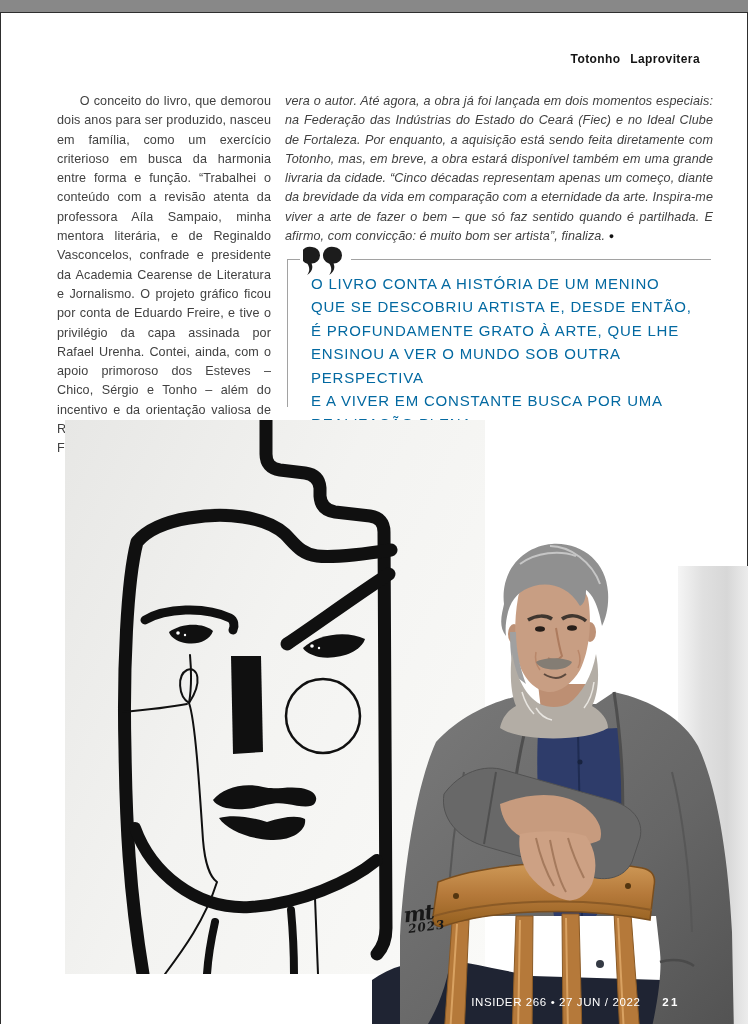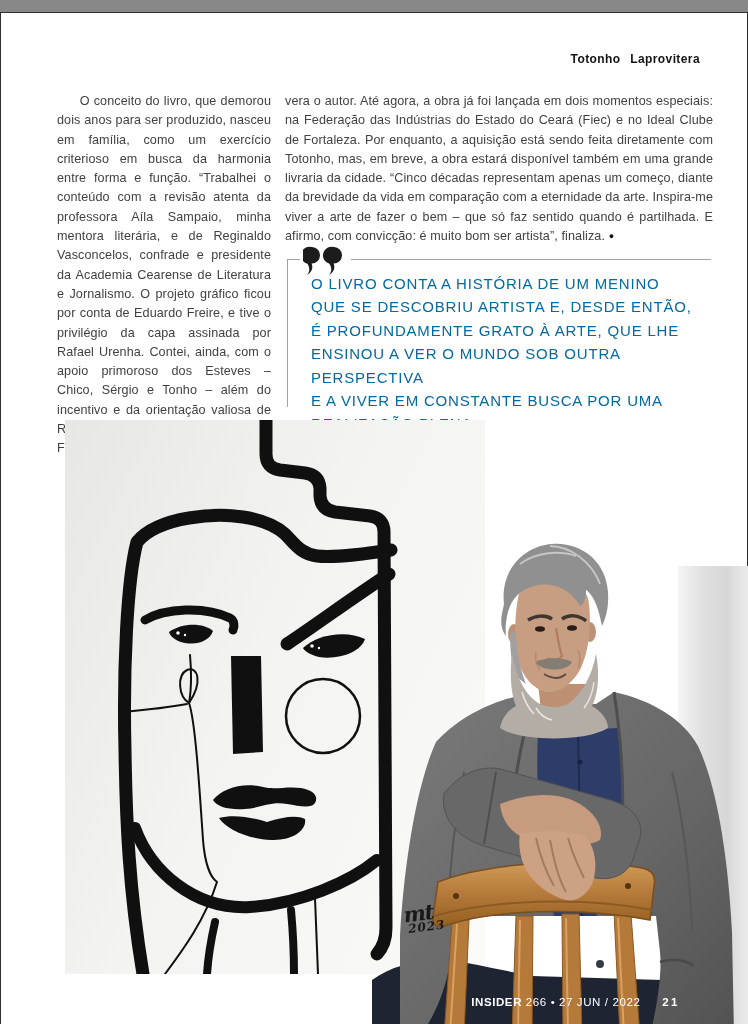--- a/index.html
+++ b/index.html
@@ -15,21 +15,21 @@
     font-size:12px;font-weight:bold;color:#141414;
     letter-spacing:.4px;word-spacing:6px;
   }
   
   .col{
     position:absolute;top:80px;
     font-size:12.6px;line-height:19.3px;color:#414141;
     text-align:justify;letter-spacing:.1px;
   }
   #col-left{left:57px;width:214px;text-indent:1.8em;}
-  #col-right{left:285px;width:428px;}
+  #col-right{left:285px;width:428px;font-style:italic;}
   .endmark{font-size:9px;letter-spacing:0;vertical-align:1px;color:#111;}
   
   #quote{position:absolute;left:287px;top:238px;width:426px;height:158px;}
   #quote .vline{position:absolute;left:0;top:9px;width:1px;height:148px;background:#a2a2a2;}
   #quote .hline-l{position:absolute;left:0;top:9px;width:13px;height:1px;background:#a2a2a2;}
   #quote .hline-r{position:absolute;left:64px;top:9px;width:360px;height:1px;background:#a2a2a2;}
   #quote .marks{position:absolute;left:16px;top:-4px;}
   #quote-text{
     position:absolute;left:24px;top:22px;width:392px;
     font-size:15px;line-height:23.4px;color:#0369a1;
@@ -47,21 +47,21 @@
   }
   #signature .sig-m{font-size:21px;font-weight:bold;letter-spacing:-1px;display:block;}
   #signature .sig-y{font-size:12px;font-weight:bold;display:block;margin:-2px 0 0 3px;letter-spacing:1px;}
   
   #photo{position:absolute;left:372px;top:520px;width:376px;height:504px;z-index:2;}
   
   #folio{
     position:absolute;top:984px;right:68px;z-index:4;
     font-size:11.5px;color:#ffffff;letter-spacing:.6px;white-space:nowrap;
   }
-  #folio .b{font-weight:bold;}
+  #folio .b{font-weight:normal;}
   #folio .pn{font-weight:bold;margin-left:18px;letter-spacing:2.5px;}
 </style>
 </head>
 <body>
 
 <div id="page">
 
   <div id="author">Totonho Laprovitera</div>
 
   <div id="col-left" class="col">O conceito do livro, que demorou dois anos para ser produzido, nasceu em família, como um exercício criterioso em busca da harmonia entre forma e função. “Trabalhei o conteúdo com a revisão atenta da professora Aíla Sampaio, minha mentora literária, e de Reginaldo Vasconcelos, confrade e presidente da Academia Cearense de Literatura e Jornalismo. O projeto gráfico ficou por conta de Eduardo Freire, e tive o privilégio da capa assinada por Rafael Urenha. Contei, ainda, com o apoio primoroso dos Esteves – Chico, Sérgio e Tonho – além do incentivo e da orientação valiosa de Ricardo Cavalcante, presidente da Fiec”, asse-</div>

